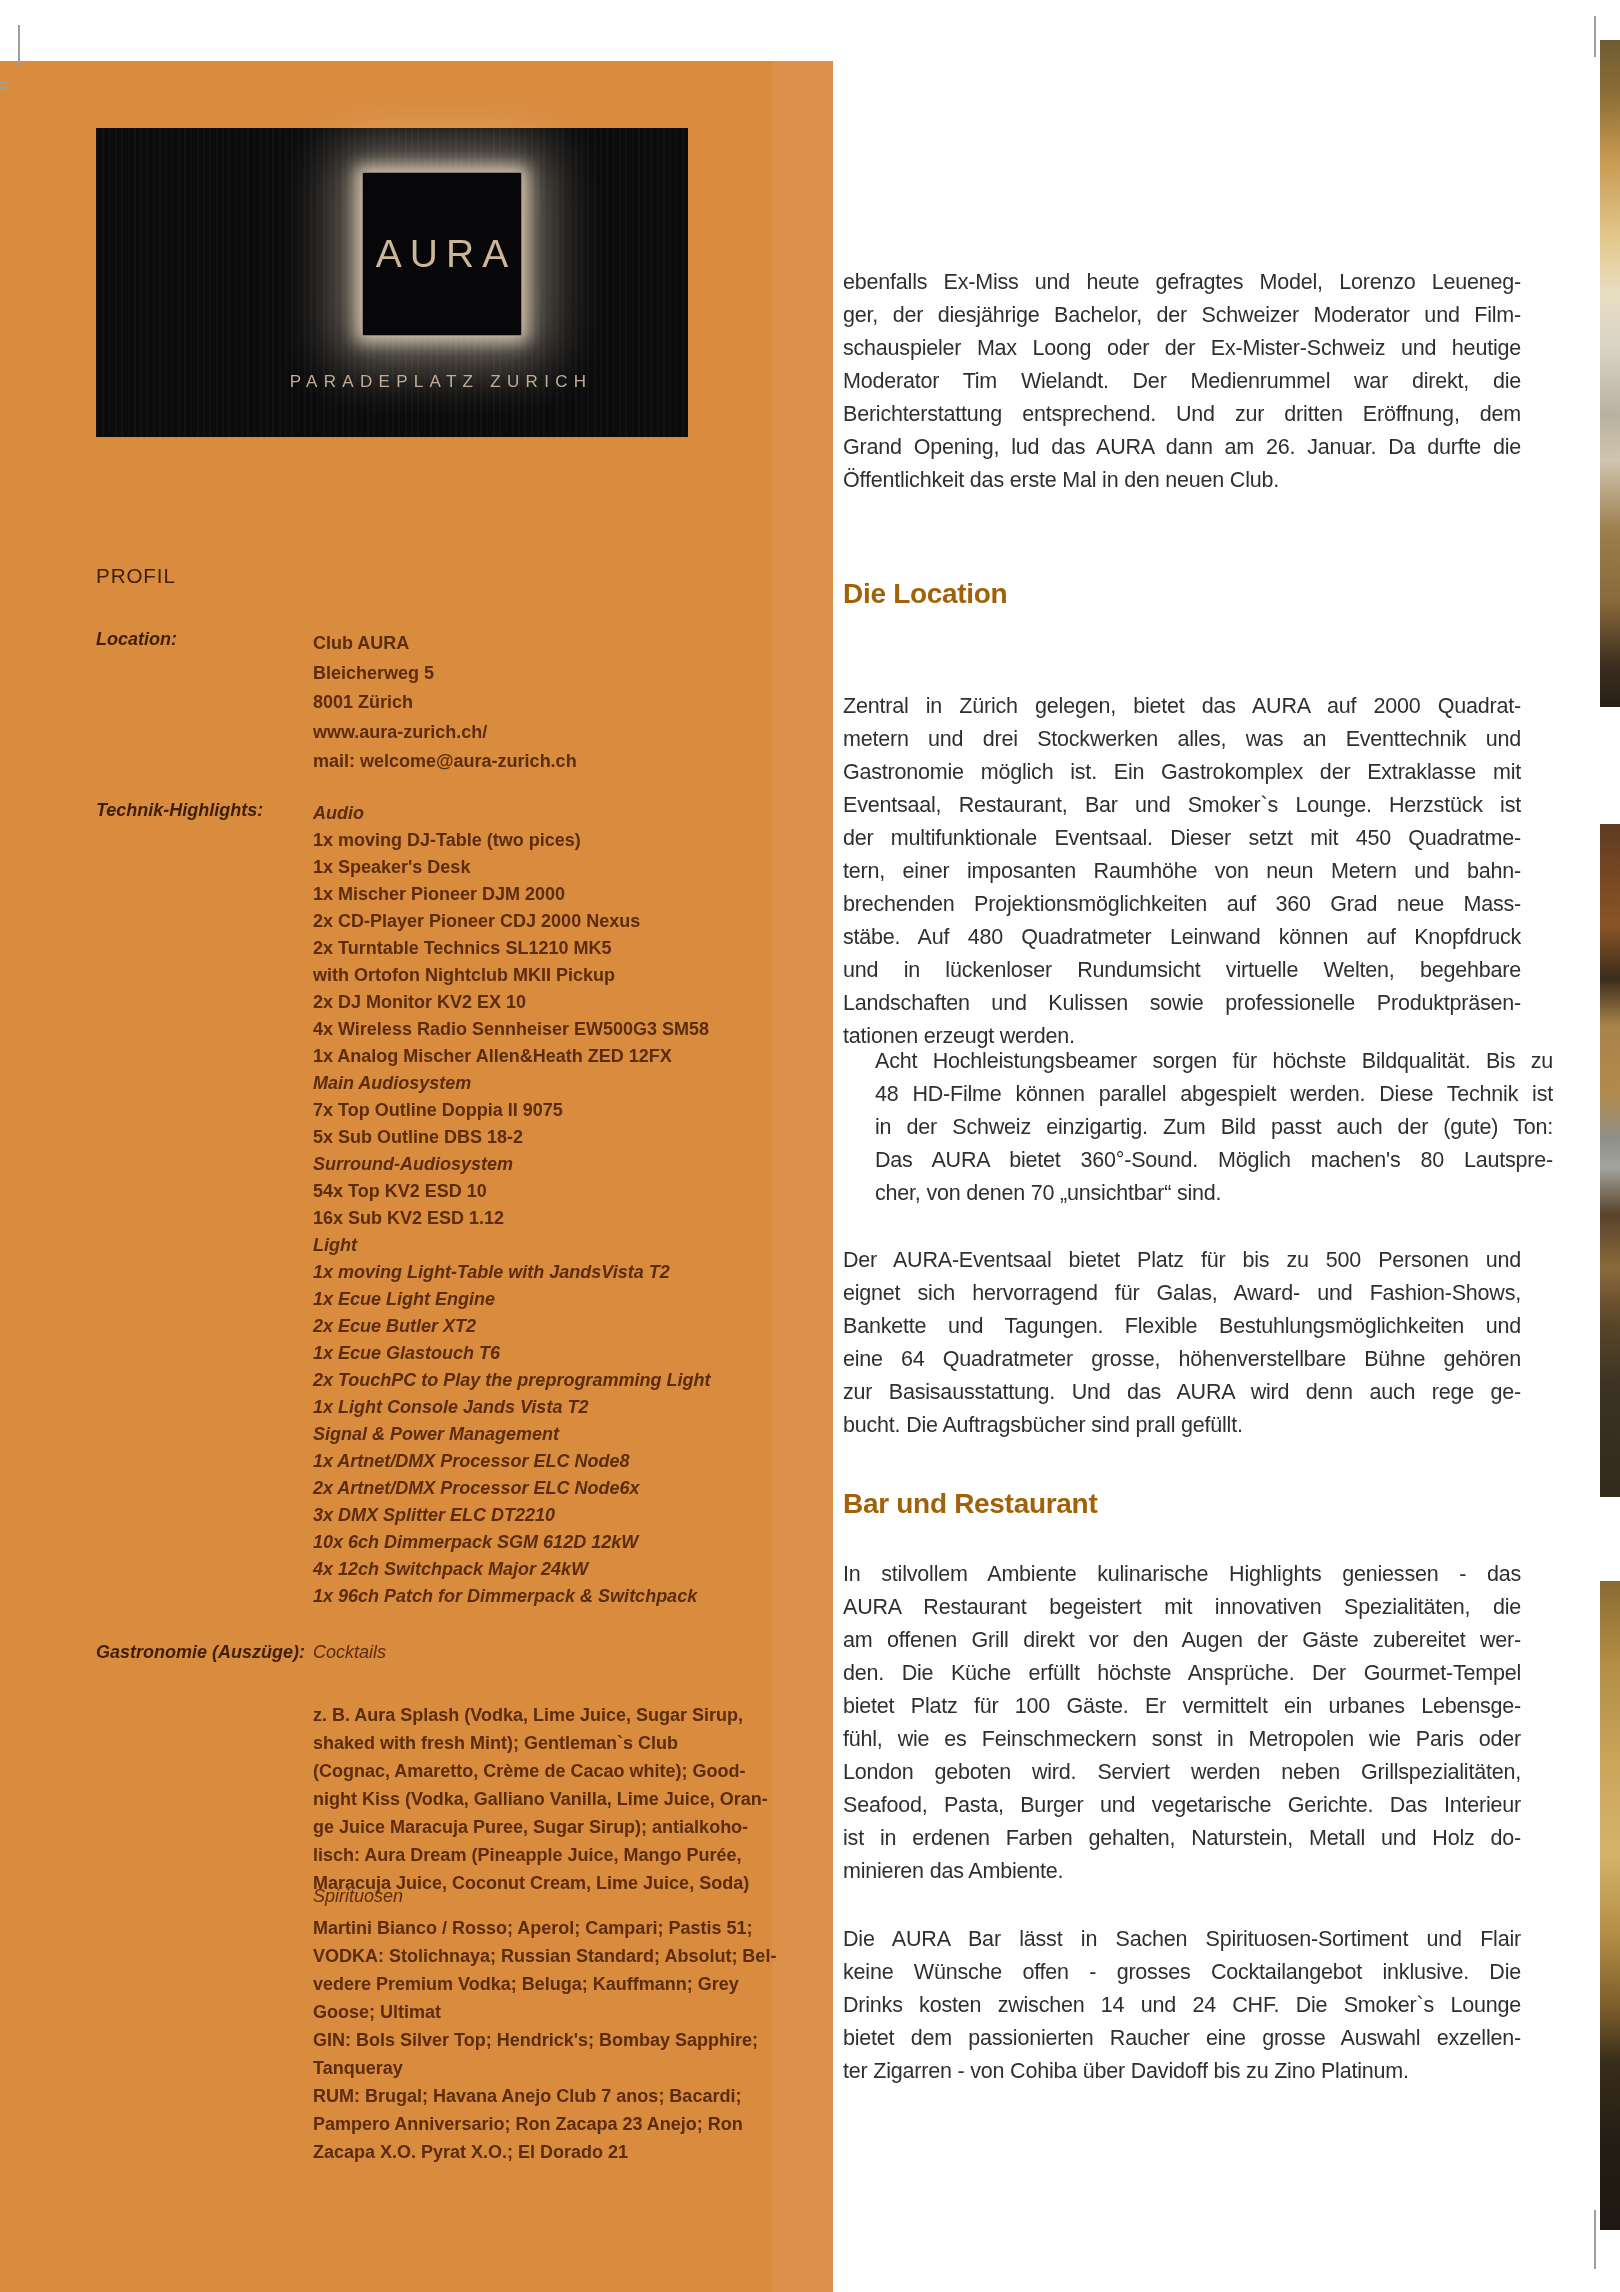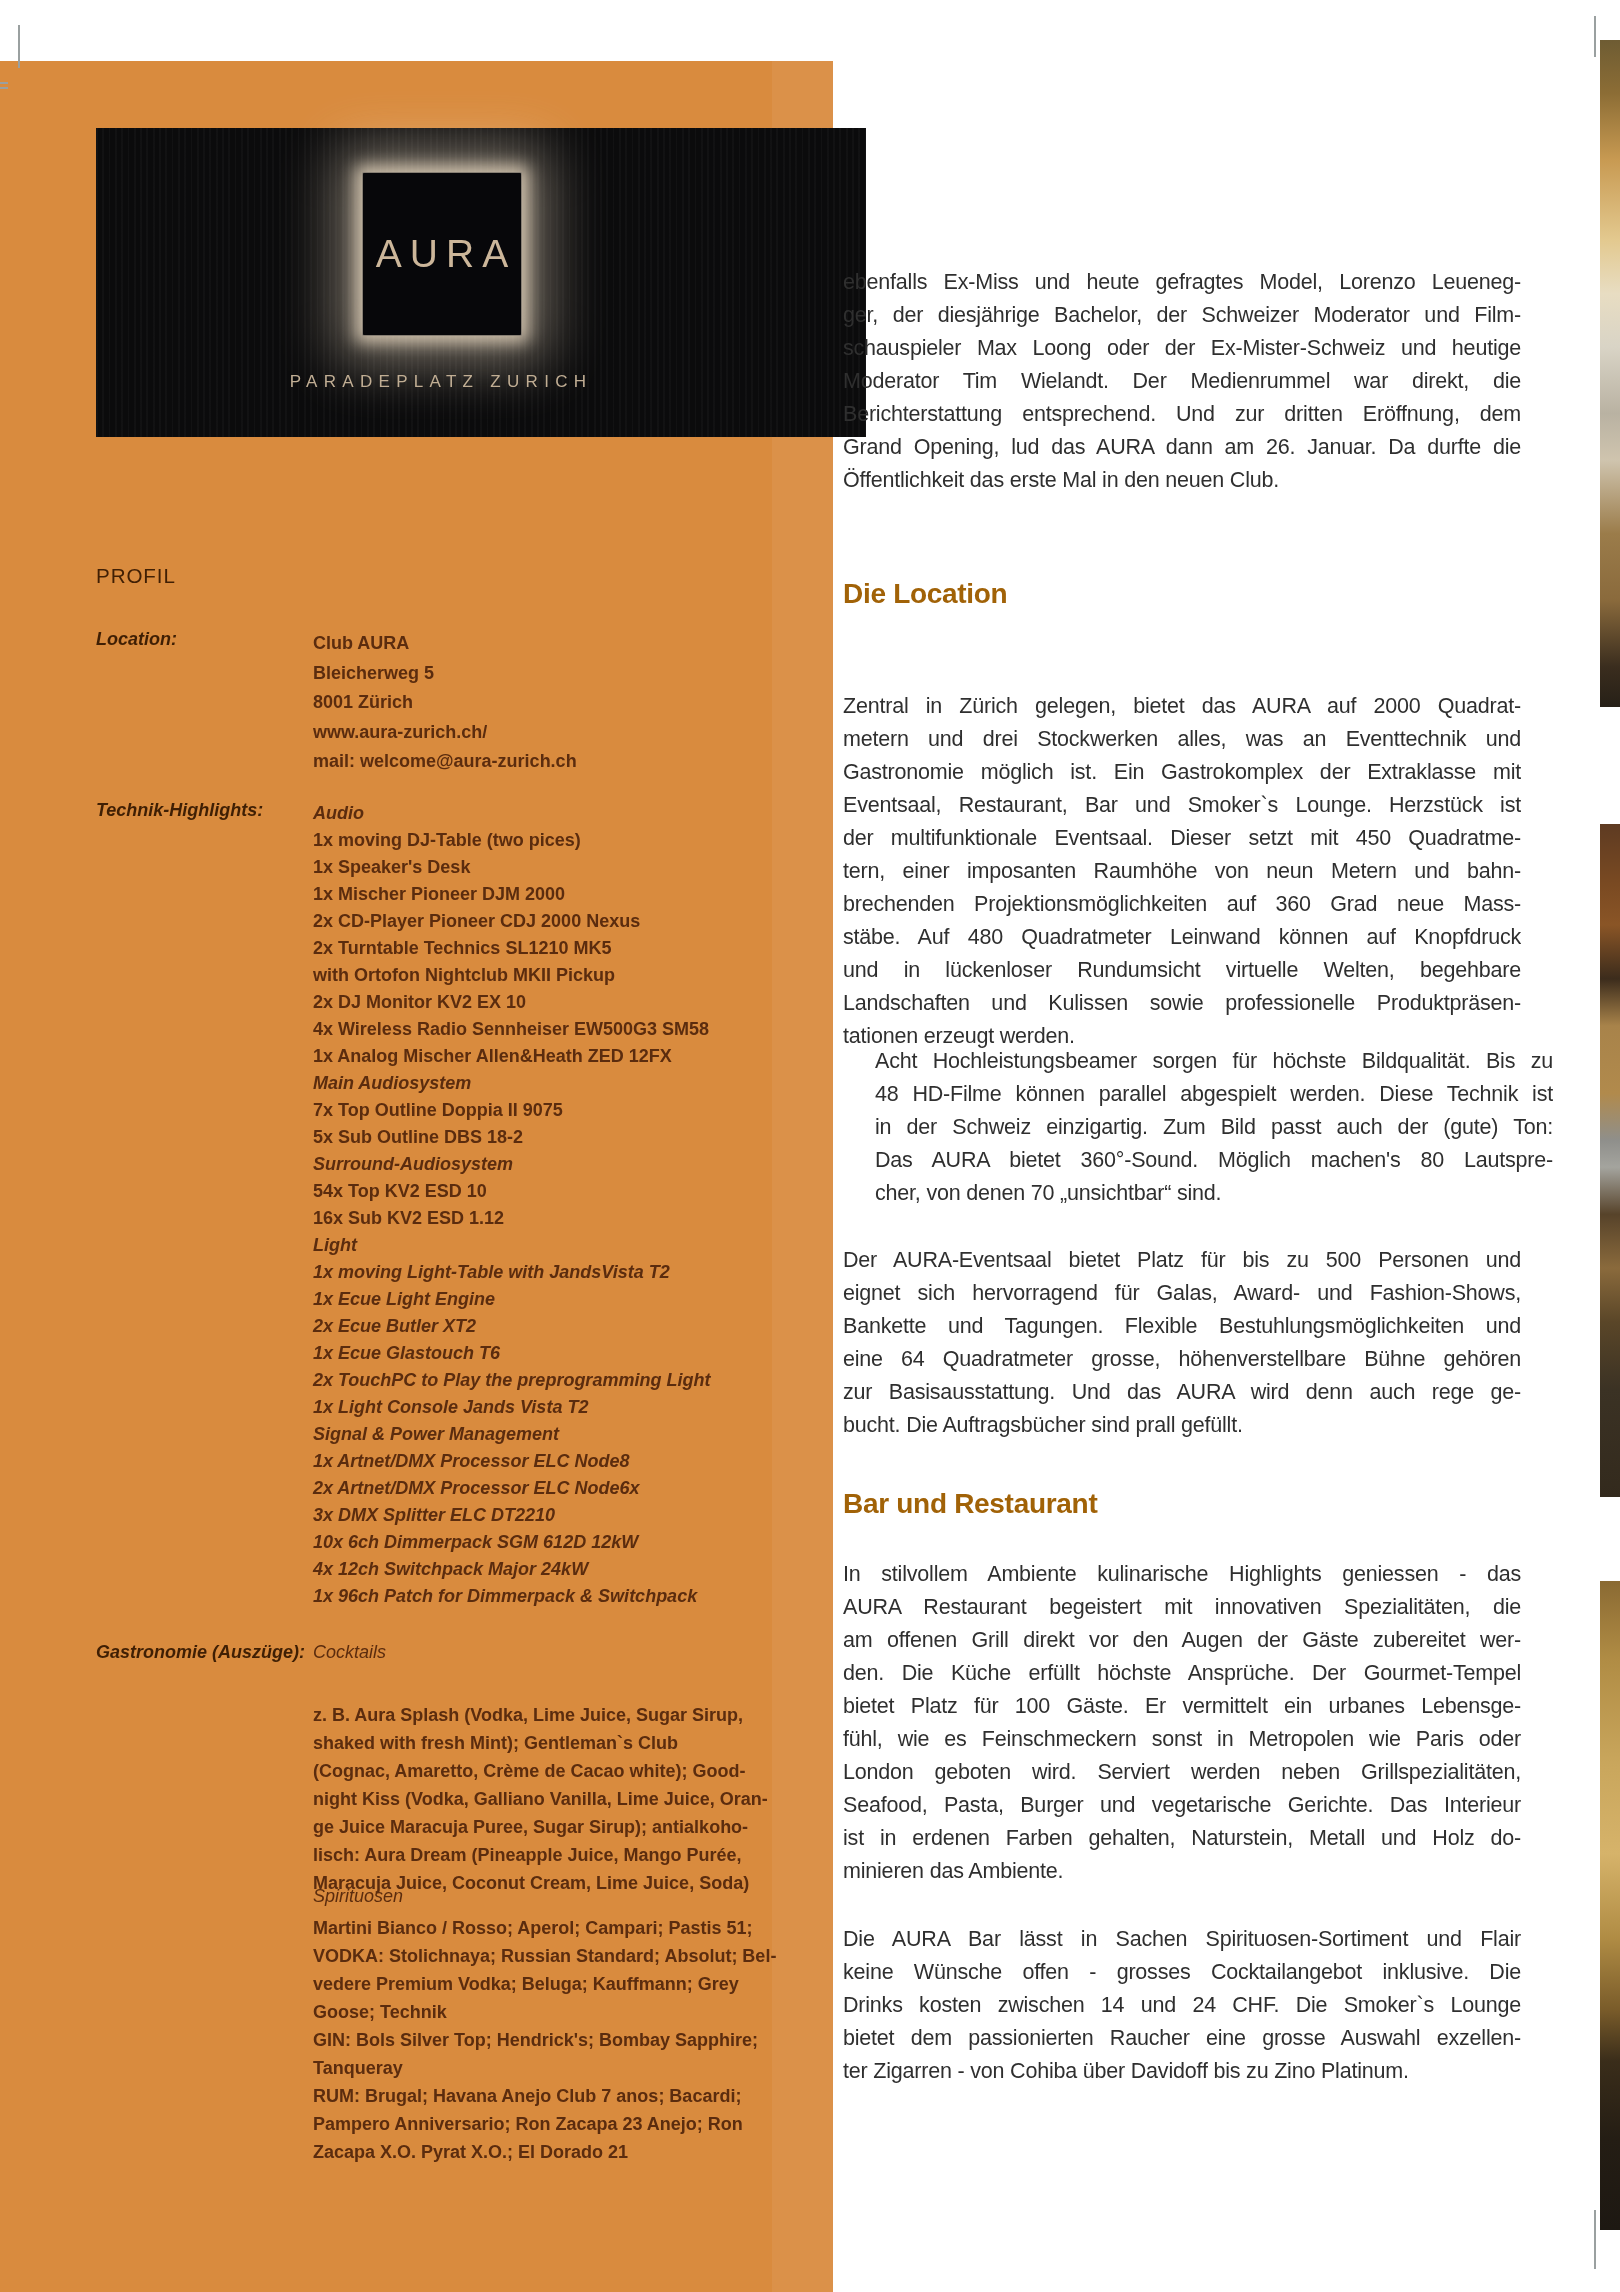--- a/index.html
+++ b/index.html
@@ -4,21 +4,21 @@
 <style>
   html,body{margin:0;padding:0;background:#ffffff;}
   .page{position:relative;width:1620px;height:2293px;background:#ffffff;overflow:hidden;
         font-family:"Liberation Sans",sans-serif;}
 
   
   .orange-panel{position:absolute;left:0;top:61px;width:833px;height:2232px;background:#d98b3e;}
   .orange-seam{position:absolute;left:772px;top:0;width:61px;height:100%;background:rgba(255,255,255,0.06);}
 
   
-  .logo-box{position:absolute;left:96px;top:67px;width:770px;height:309px;background:#0b0b0c;
+  .logo-box{position:absolute;left:96px;top:67px;width:592px;height:309px;background:#0b0b0c;
             background-image:repeating-linear-gradient(90deg,rgba(255,255,255,0.028) 0 1.8px,transparent 1.8px 6.3px);}
   .glow-box{position:absolute;left:266px;top:44px;width:158px;height:162px;background:#07070a;
             border:1.8px solid rgba(240,226,204,0.55);border-radius:1.8px;
             box-shadow:0 0 57px 25px rgba(243,226,201,0.48),0 0 16px 6.3px rgba(243,226,201,0.72);
             display:flex;align-items:center;justify-content:center;}
   .aura-word{font-size:39px;font-weight:100;letter-spacing:8px;text-indent:8px;color:#ccb69a;}
   .logo-subtitle{position:absolute;left:166px;top:244px;width:358px;text-align:center;
                  font-size:17px;letter-spacing:6.3px;color:#c1ae94;}
 
   
@@ -123,21 +123,21 @@
         <div class="ln">night Kiss (Vodka, Galliano Vanilla, Lime Juice, Oran-</div>
         <div class="ln">ge Juice Maracuja Puree, Sugar Sirup); antialkoho-</div>
         <div class="ln">lisch: Aura Dream (Pineapple Juice, Mango Purée,</div>
         <div class="ln">Maracuja Juice, Coconut Cream, Lime Juice, Soda)</div>
       </div>
     <div class="sub-title" style="top:1825px;">Spirituosen</div>
     <div class="left-list spirit-list" style="top:1853px;">
         <div class="ln">Martini Bianco / Rosso; Aperol; Campari; Pastis 51;</div>
         <div class="ln">VODKA: Stolichnaya; Russian Standard; Absolut; Bel-</div>
         <div class="ln">vedere Premium Vodka; Beluga; Kauffmann; Grey</div>
-        <div class="ln">Goose; Technik</div>
+        <div class="ln">Goose; Ultimat</div>
         <div class="ln">GIN: Bols Silver Top; Hendrick's; Bombay Sapphire;</div>
         <div class="ln">Tanqueray</div>
         <div class="ln">RUM: Brugal; Havana Anejo Club 7 anos; Bacardi;</div>
         <div class="ln">Pampero Anniversario; Ron Zacapa 23 Anejo; Ron</div>
         <div class="ln">Zacapa X.O. Pyrat X.O.; El Dorado 21</div>
       </div>
   </div>
 
   <div class="art-p" style="top:266px;">
       <div class="ln just">ebenfalls Ex-Miss und heute gefragtes Model, Lorenzo Leueneg-</div>

